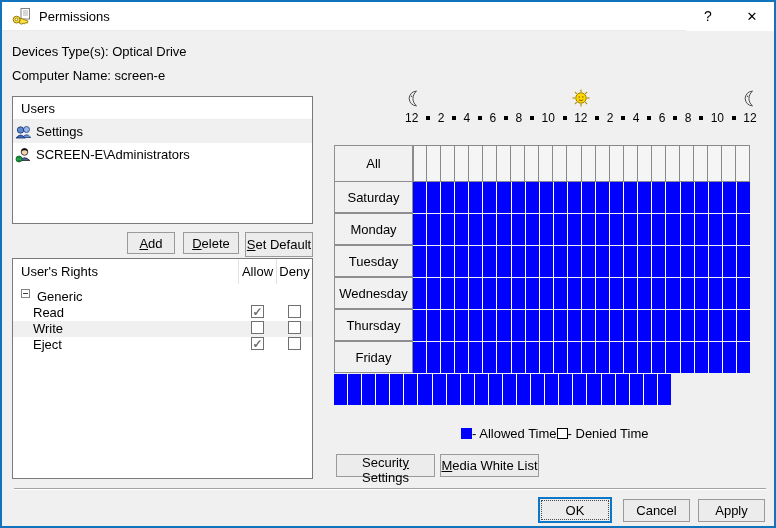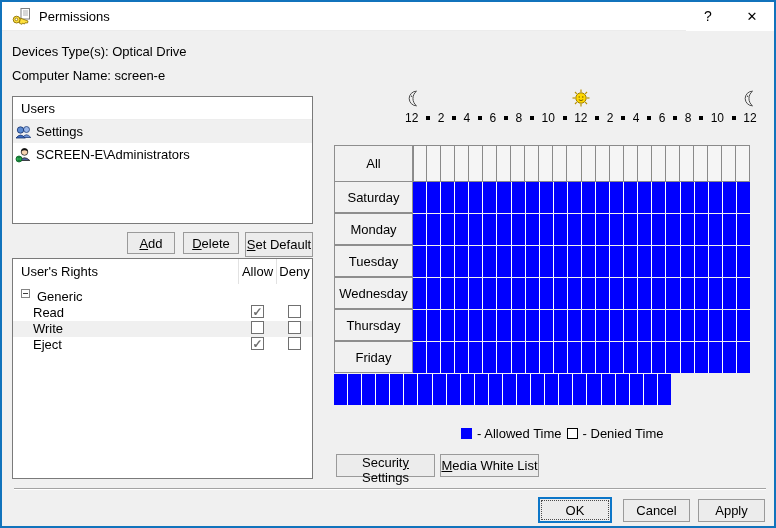--- a/index.html
+++ b/index.html
@@ -107,21 +107,21 @@
   .all-cell { border-right:1px solid #8a8a8a; }
   .all-cell:first-child { border-left:1px solid #8a8a8a; }
   .day-cells {
     width:337px; height:32px; display:grid; grid-template-columns:repeat(24,1fr);
     gap:1px; background:#fdfdfd; border-bottom:1px solid #efefef;
   }
   .day-cell { background:#0000ff; }
 
   .legend {
     position:absolute; left:459px; top:424px; height:15px;
-    display:flex; align-items:center; gap:5px; font-size:13px;
+    display:flex; align-items:center; font-size:13px;
   }
   .swatch { width:11px; height:11px; display:inline-block; }
   .swatch-allowed { background:#0000ff; }
   .swatch-denied { background:#ffffff; border:1px solid #000; }
 
   .btn-security { position:absolute; left:334px; top:452px; width:99px; height:23px; }
   .btn-media { position:absolute; left:438px; top:452px; width:99px; height:23px; }
 
   .separator {
     position:absolute; left:12px; top:486px; width:752px; height:2px;

